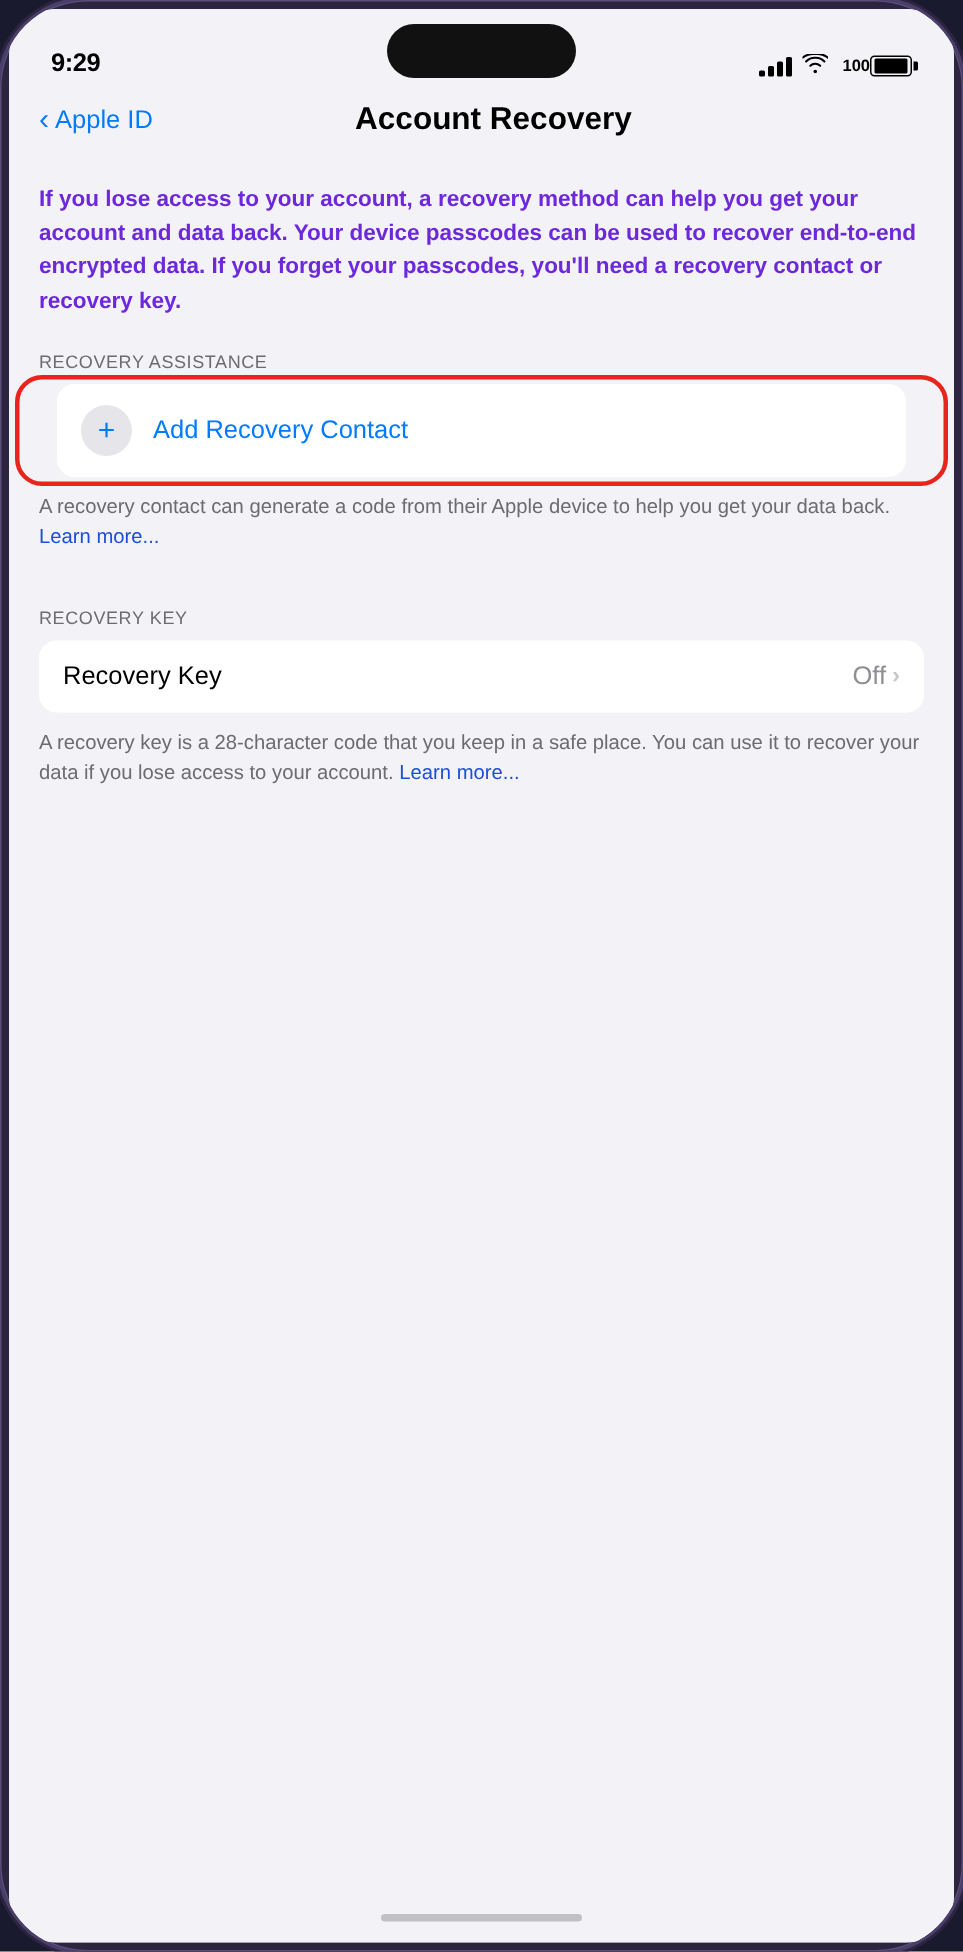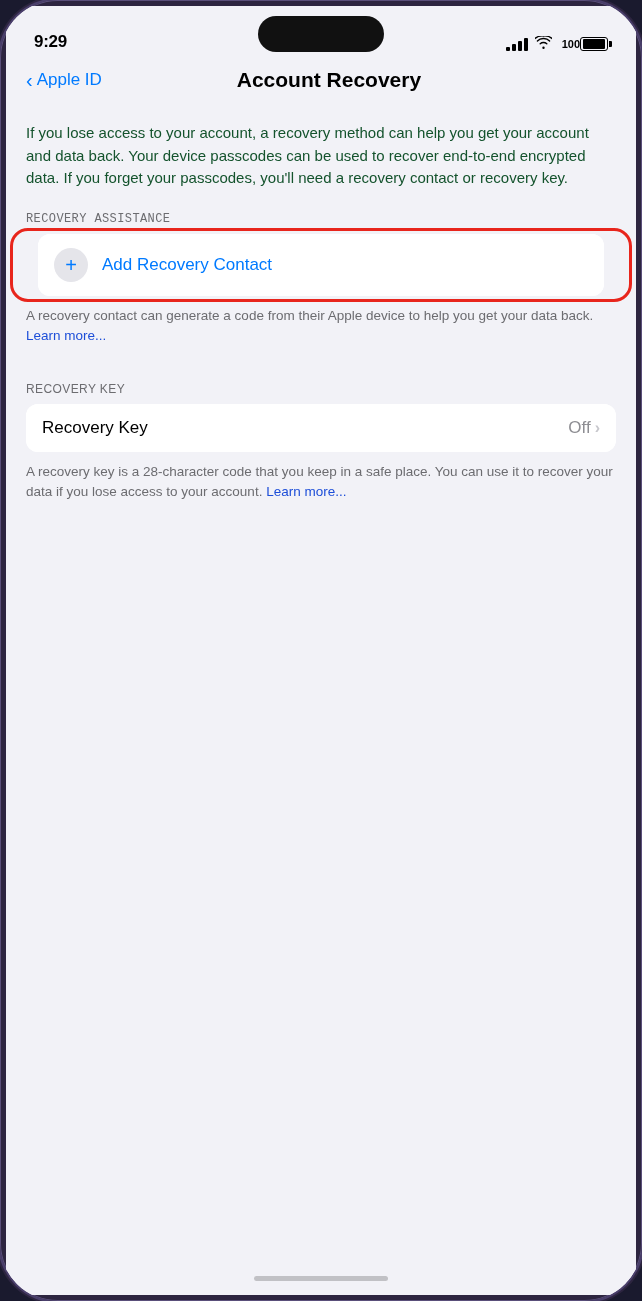--- a/index.html
+++ b/index.html
@@ -46,21 +46,21 @@
       border-radius: 0 2px 2px 0;
     }
 
     .screen {
       position: absolute;
       top: 6px;
       left: 6px;
       right: 6px;
       bottom: 6px;
       background: #f2f2f7;
-      border-radius: 14px;
+      border-radius: 32px;
       overflow: hidden;
       display: flex;
       flex-direction: column;
     }
 
     
     .status-bar {
       height: 54px;
       background: #f2f2f7;
       display: flex;
@@ -191,22 +191,23 @@
     
     .content {
       flex: 1;
       overflow-y: auto;
       padding: 0;
     }
 
     .intro-text {
       padding: 18px 20px 22px 20px;
       font-size: 15px;
-      color: #14532d;
+      color: #6d28d9;
       line-height: 1.5;
+      font-weight: bold;
     }
 
     .section-header {
       font-size: 12px;
       font-weight: 400;
       color: #6c6c70;
       letter-spacing: 0.4px;
       text-transform: uppercase;
       padding: 0 20px 8px 20px;
     }
@@ -269,21 +270,20 @@
       pointer-events: none;
     }
 
     .add-recovery-wrapper {
       position: relative;
       margin: 0 12px;
     }
 
     .recovery-assistance-section .section-header {
       padding-left: 20px;
-      font-family: Liberation Mono, monospace;
     }
 
     .section-footer {
       padding: 10px 20px 22px 20px;
       font-size: 13.5px;
       color: #6c6c70;
       line-height: 1.5;
     }
 
     .link-text {

